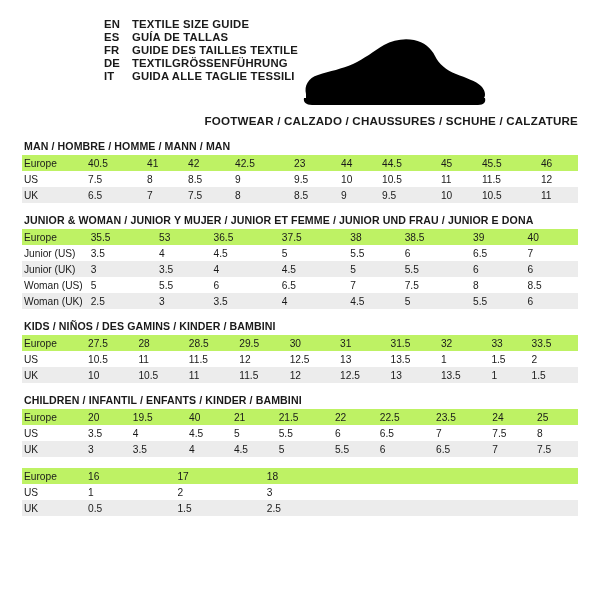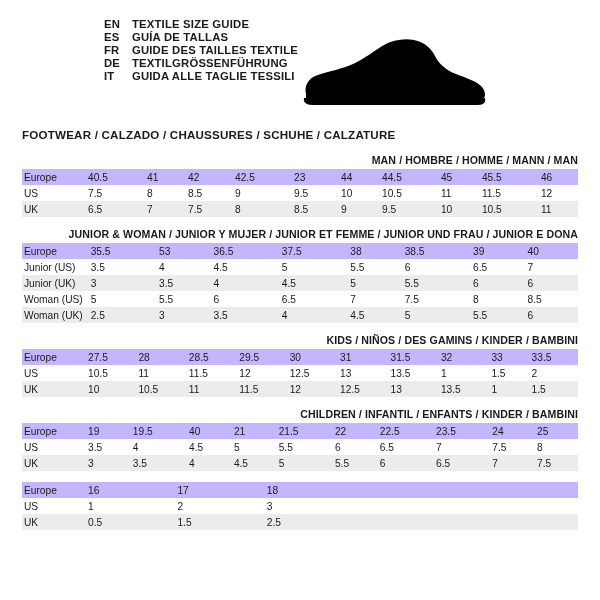--- a/index.html
+++ b/index.html
@@ -33,46 +33,45 @@
   }
   .lang-code { font-weight: bold; }
   .lang-title { font-weight: bold; }
   .shoe-wrap {
     width: 190px;
     height: 80px;
     margin-right: 8px;
     margin-top: 16px;
   }
   .footwear-line {
-    margin-top: 14px;
     font-size: 11.6px;
     font-weight: bold;
     letter-spacing: 0.2px;
+    text-align: right;
   }
   
   .section { margin-top: 0; }
   .section-title {
     font-size: 10.6px;
     font-weight: bold;
     letter-spacing: 0.1px;
     padding: 0 0 3px 2px;
-    text-align: right;
   }
   table {
     border-collapse: collapse;
     width: 100%;
     font-size: 10.2px;
   }
   td {
     padding: 2.5px 4px;
     text-align: left;
     white-space: nowrap;
   }
   td.lbl { width: 62px; padding-left: 2px; }
-  tr.shaded td { background: #c4b5fd; }
+  tr.shaded td { background: #bef264; }
   tr.alt td { background: #ececec; }
   .spacer-sm { height: 13px; }
   .spacer-xs { height: 11px; }
   
   .babies table { width: 100%; }
 </style>
 </head>
 <body>
 
 <div class="page">
@@ -259,21 +258,21 @@
           </tbody>
         </table>
       </div>
       <div class="section">
         <div class="spacer-xs"></div>
         <div class="section-title">CHILDREN / INFANTIL / ENFANTS / KINDER / BAMBINI</div>
         <table>
           <tbody>
             <tr class="shaded">
               <td class="lbl">Europe</td>
-              <td>19</td>
+              <td>20</td>
               <td>19.5</td>
               <td>40</td>
               <td>21</td>
               <td>21.5</td>
               <td>22</td>
               <td>22.5</td>
               <td>23.5</td>
               <td>24</td>
               <td>25</td>
             </tr>

